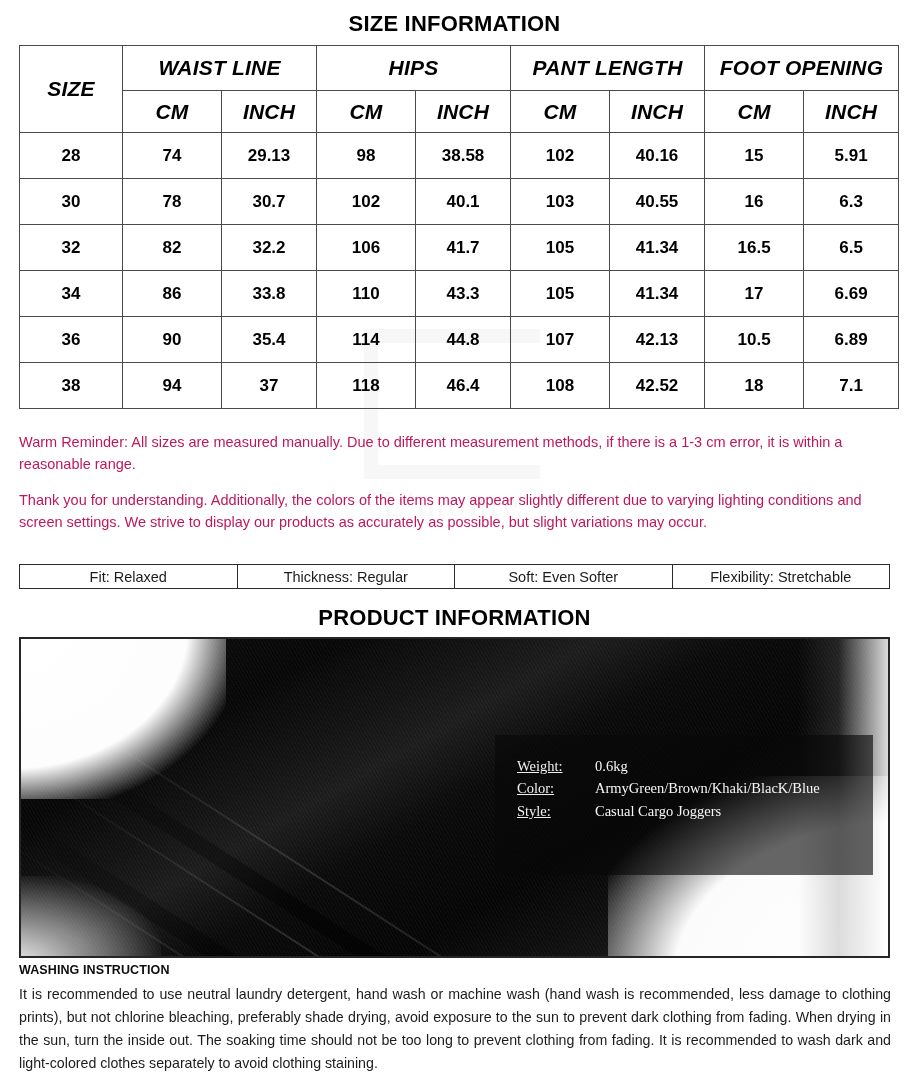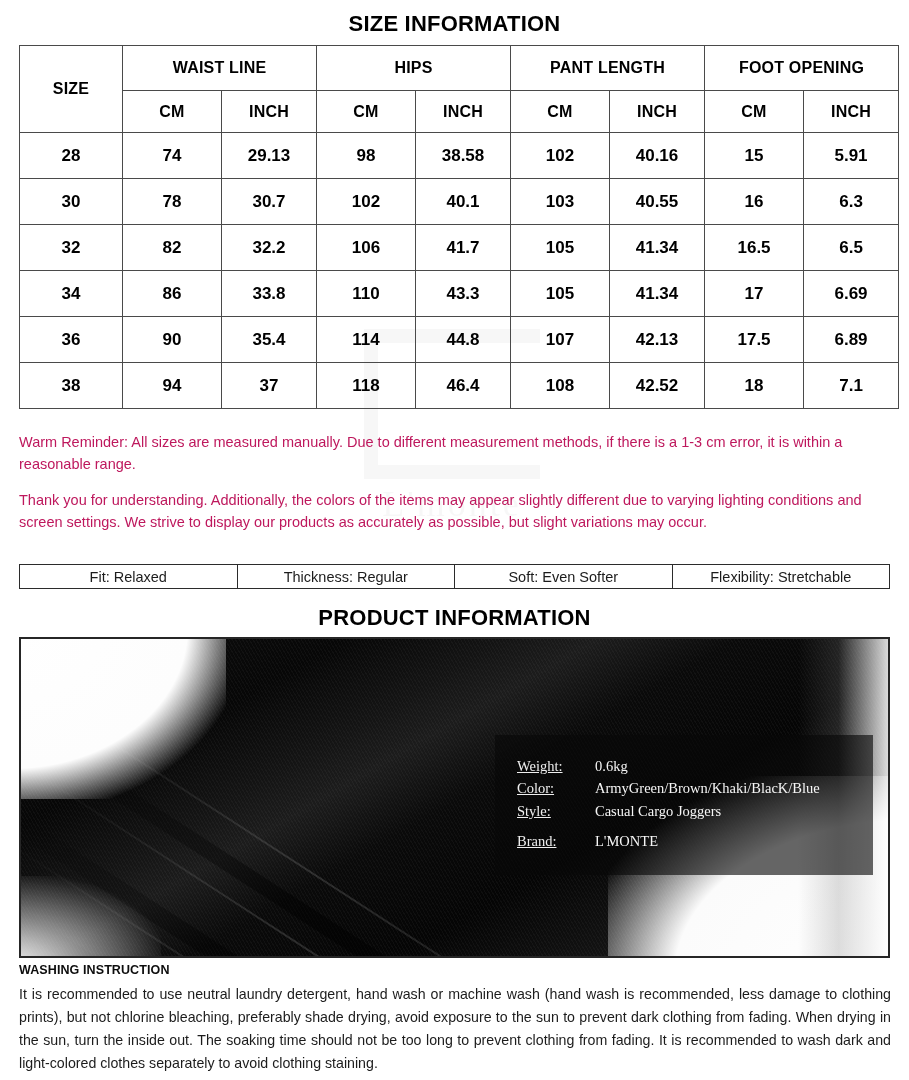--- a/index.html
+++ b/index.html
@@ -81,22 +81,23 @@
     background: transparent;
   }
   .size-table th, .size-table td {
     border: 1.4px solid #4a4a4a;
     text-align: center;
     font-weight: bold;
     color: #000;
     background: transparent;
   }
   .size-table thead th {
-    font-size: 16px;
+    font-size: 21px;
     letter-spacing: 0.2px;
+    font-style: italic;
   }
   .size-table .hdr-group { height: 45px; }
   .size-table .hdr-unit  { height: 42px; }
   .size-table tbody td {
     height: 46px;
     font-size: 17px;
   }
   .col-size { width: 103px; }
   .col-cm   { width: 99px; }
   .col-in   { width: 95px; }
@@ -362,21 +363,21 @@
           <td>6.69</td>
         </tr>
         <tr>
           <td class="size-cell">36</td>
           <td>90</td>
           <td>35.4</td>
           <td>114</td>
           <td>44.8</td>
           <td>107</td>
           <td>42.13</td>
-          <td>17.5</td>
+          <td>10.5</td>
           <td>6.89</td>
         </tr>
         <tr>
           <td class="size-cell">38</td>
           <td>94</td>
           <td>37</td>
           <td>118</td>
           <td>46.4</td>
           <td>108</td>
           <td>42.52</td>
@@ -422,23 +423,19 @@
         <span class="spec-val">0.6kg</span>
       </div>
       <div class="spec-row">
         <span class="spec-key">Color:</span>
         <span class="spec-val">ArmyGreen/Brown/Khaki/BlacK/Blue</span>
       </div>
       <div class="spec-row">
         <span class="spec-key">Style:</span>
         <span class="spec-val">Casual Cargo Joggers</span>
       </div>
-      <div class="spec-row gap">
-        <span class="spec-key">Brand:</span>
-        <span class="spec-val">L'MONTE</span>
-      </div>
     </div>
   </div>
 
   <div class="wash-heading">WASHING INSTRUCTION</div>
   <div class="wash-body">It is recommended to use neutral laundry detergent, hand wash or machine wash (hand wash is recommended, less damage to clothing prints), but not chlorine bleaching, preferably shade drying, avoid exposure to the sun to prevent dark clothing from fading. When drying in the sun, turn the inside out. The soaking time should not be too long to prevent clothing from fading. It is recommended to wash dark and light-colored clothes separately to avoid clothing staining.</div>
 
 </div>
 
 </body></html>

